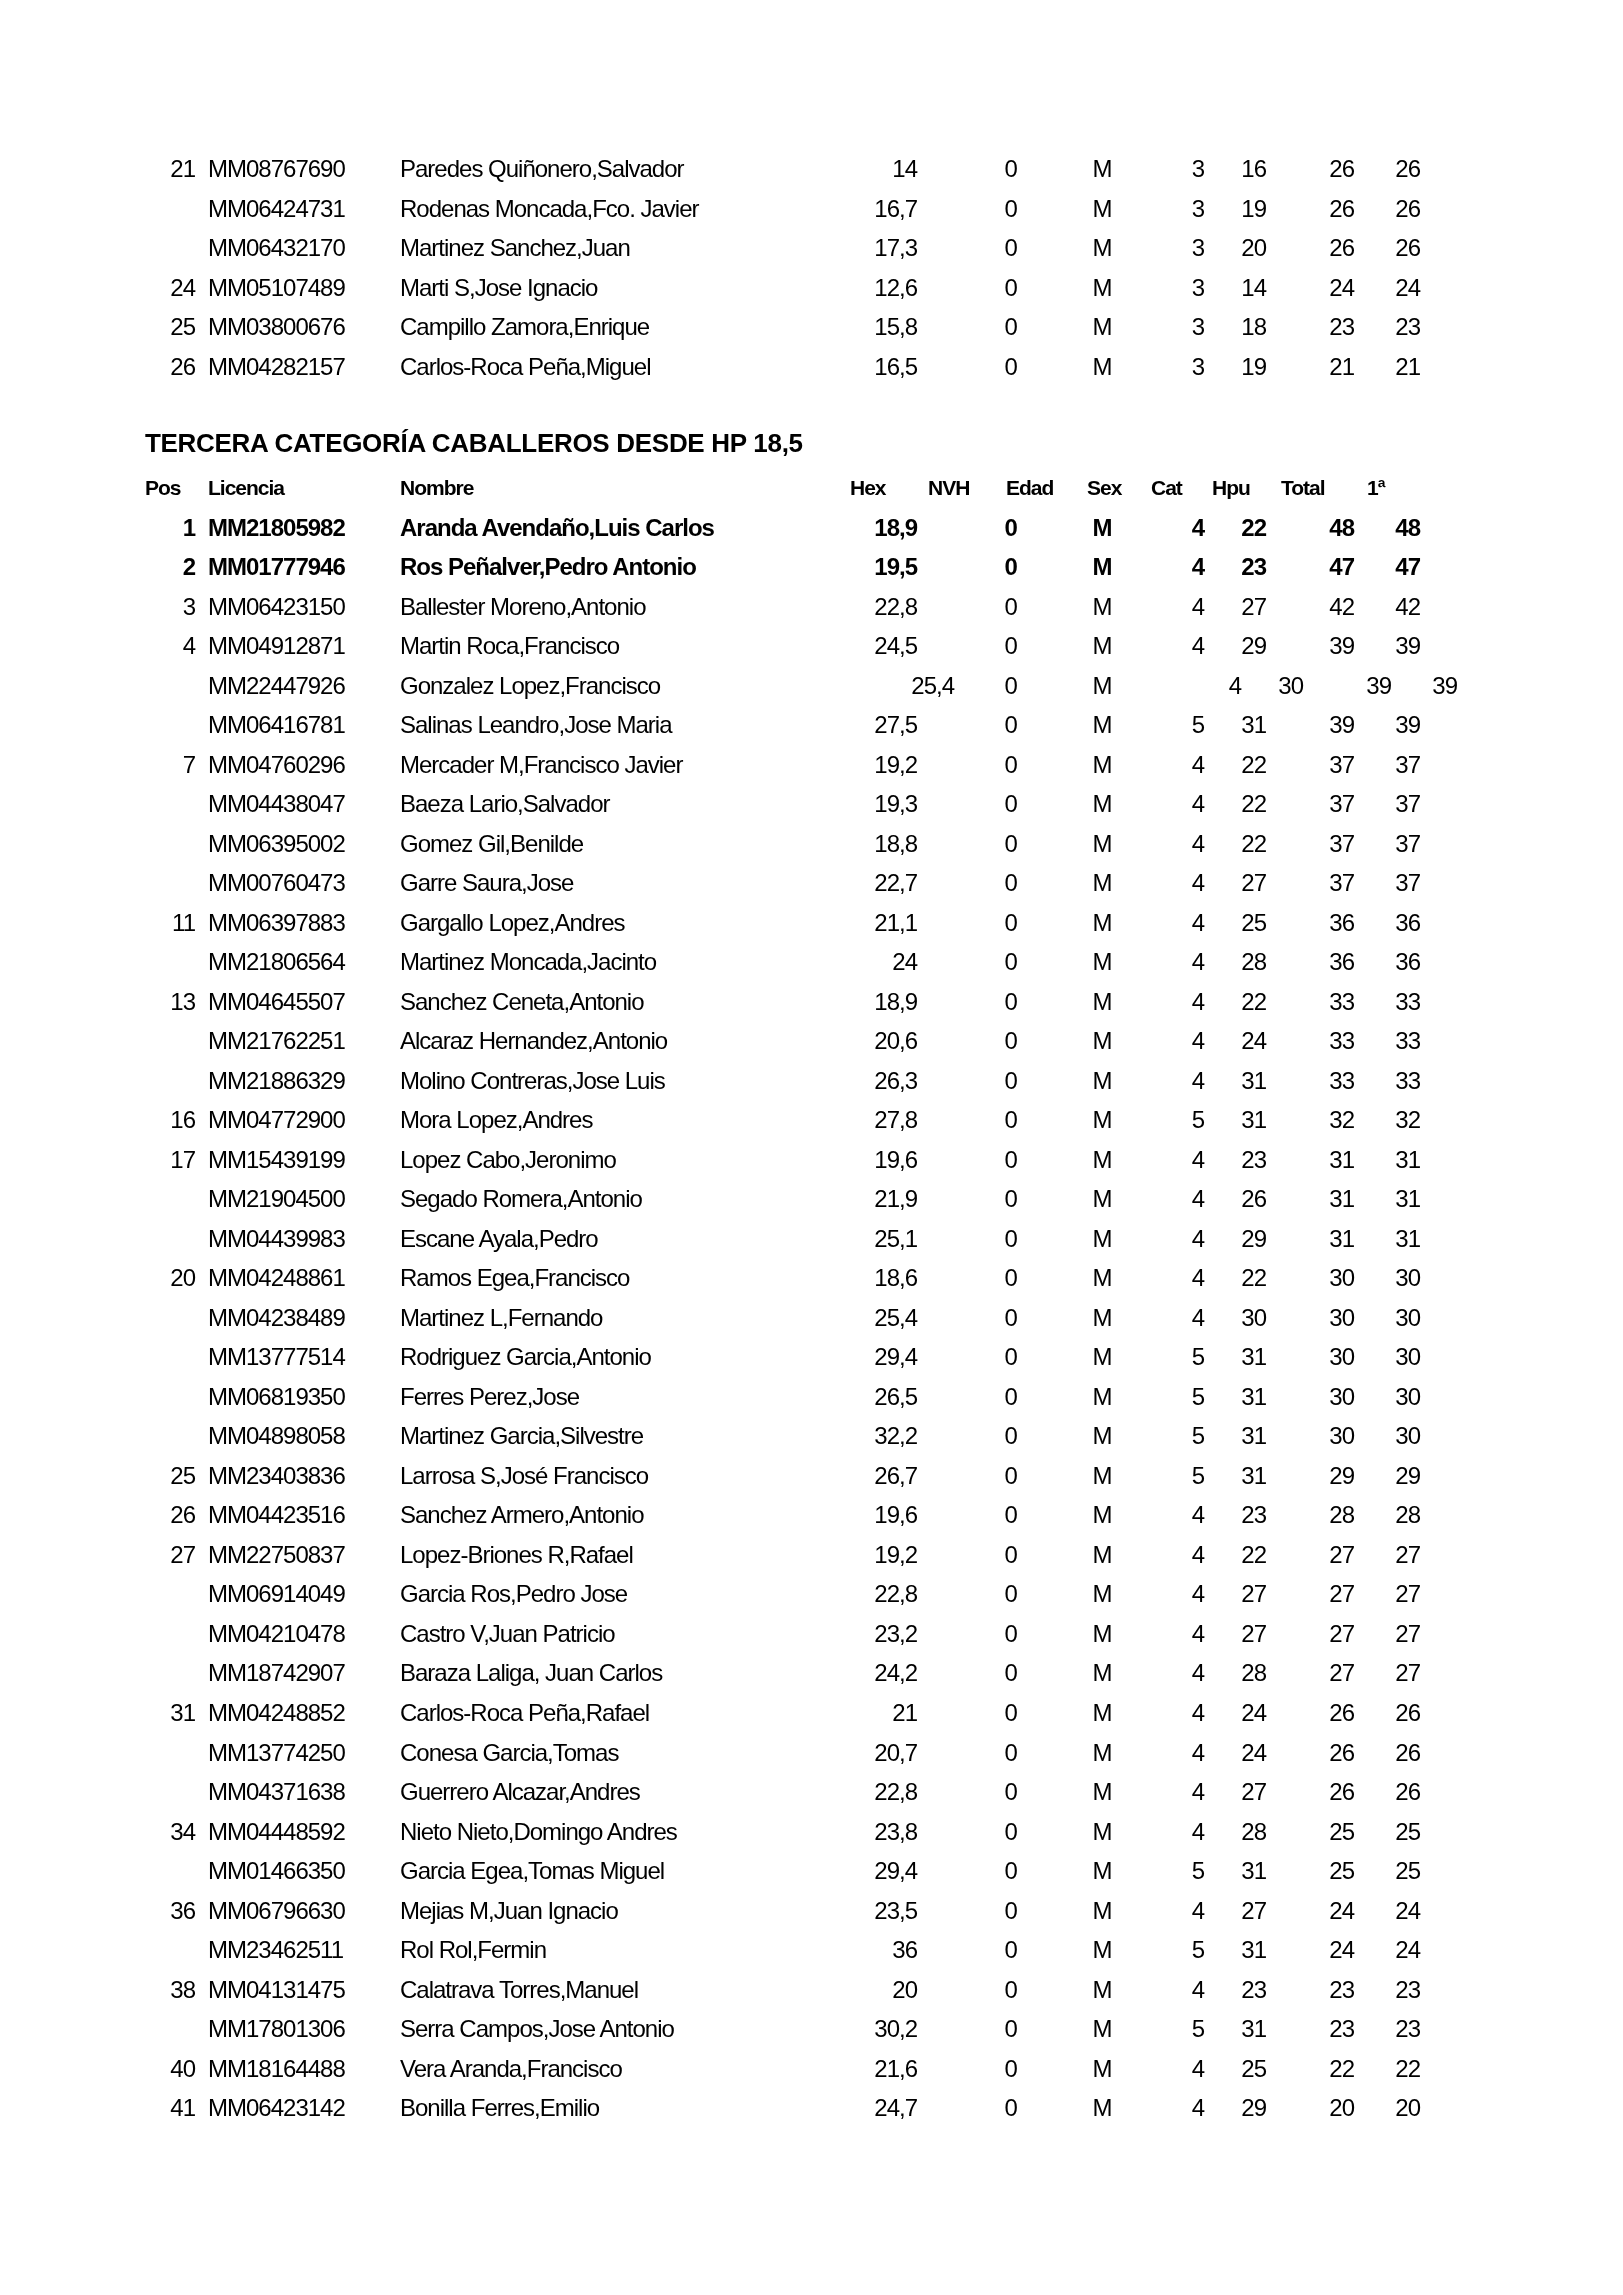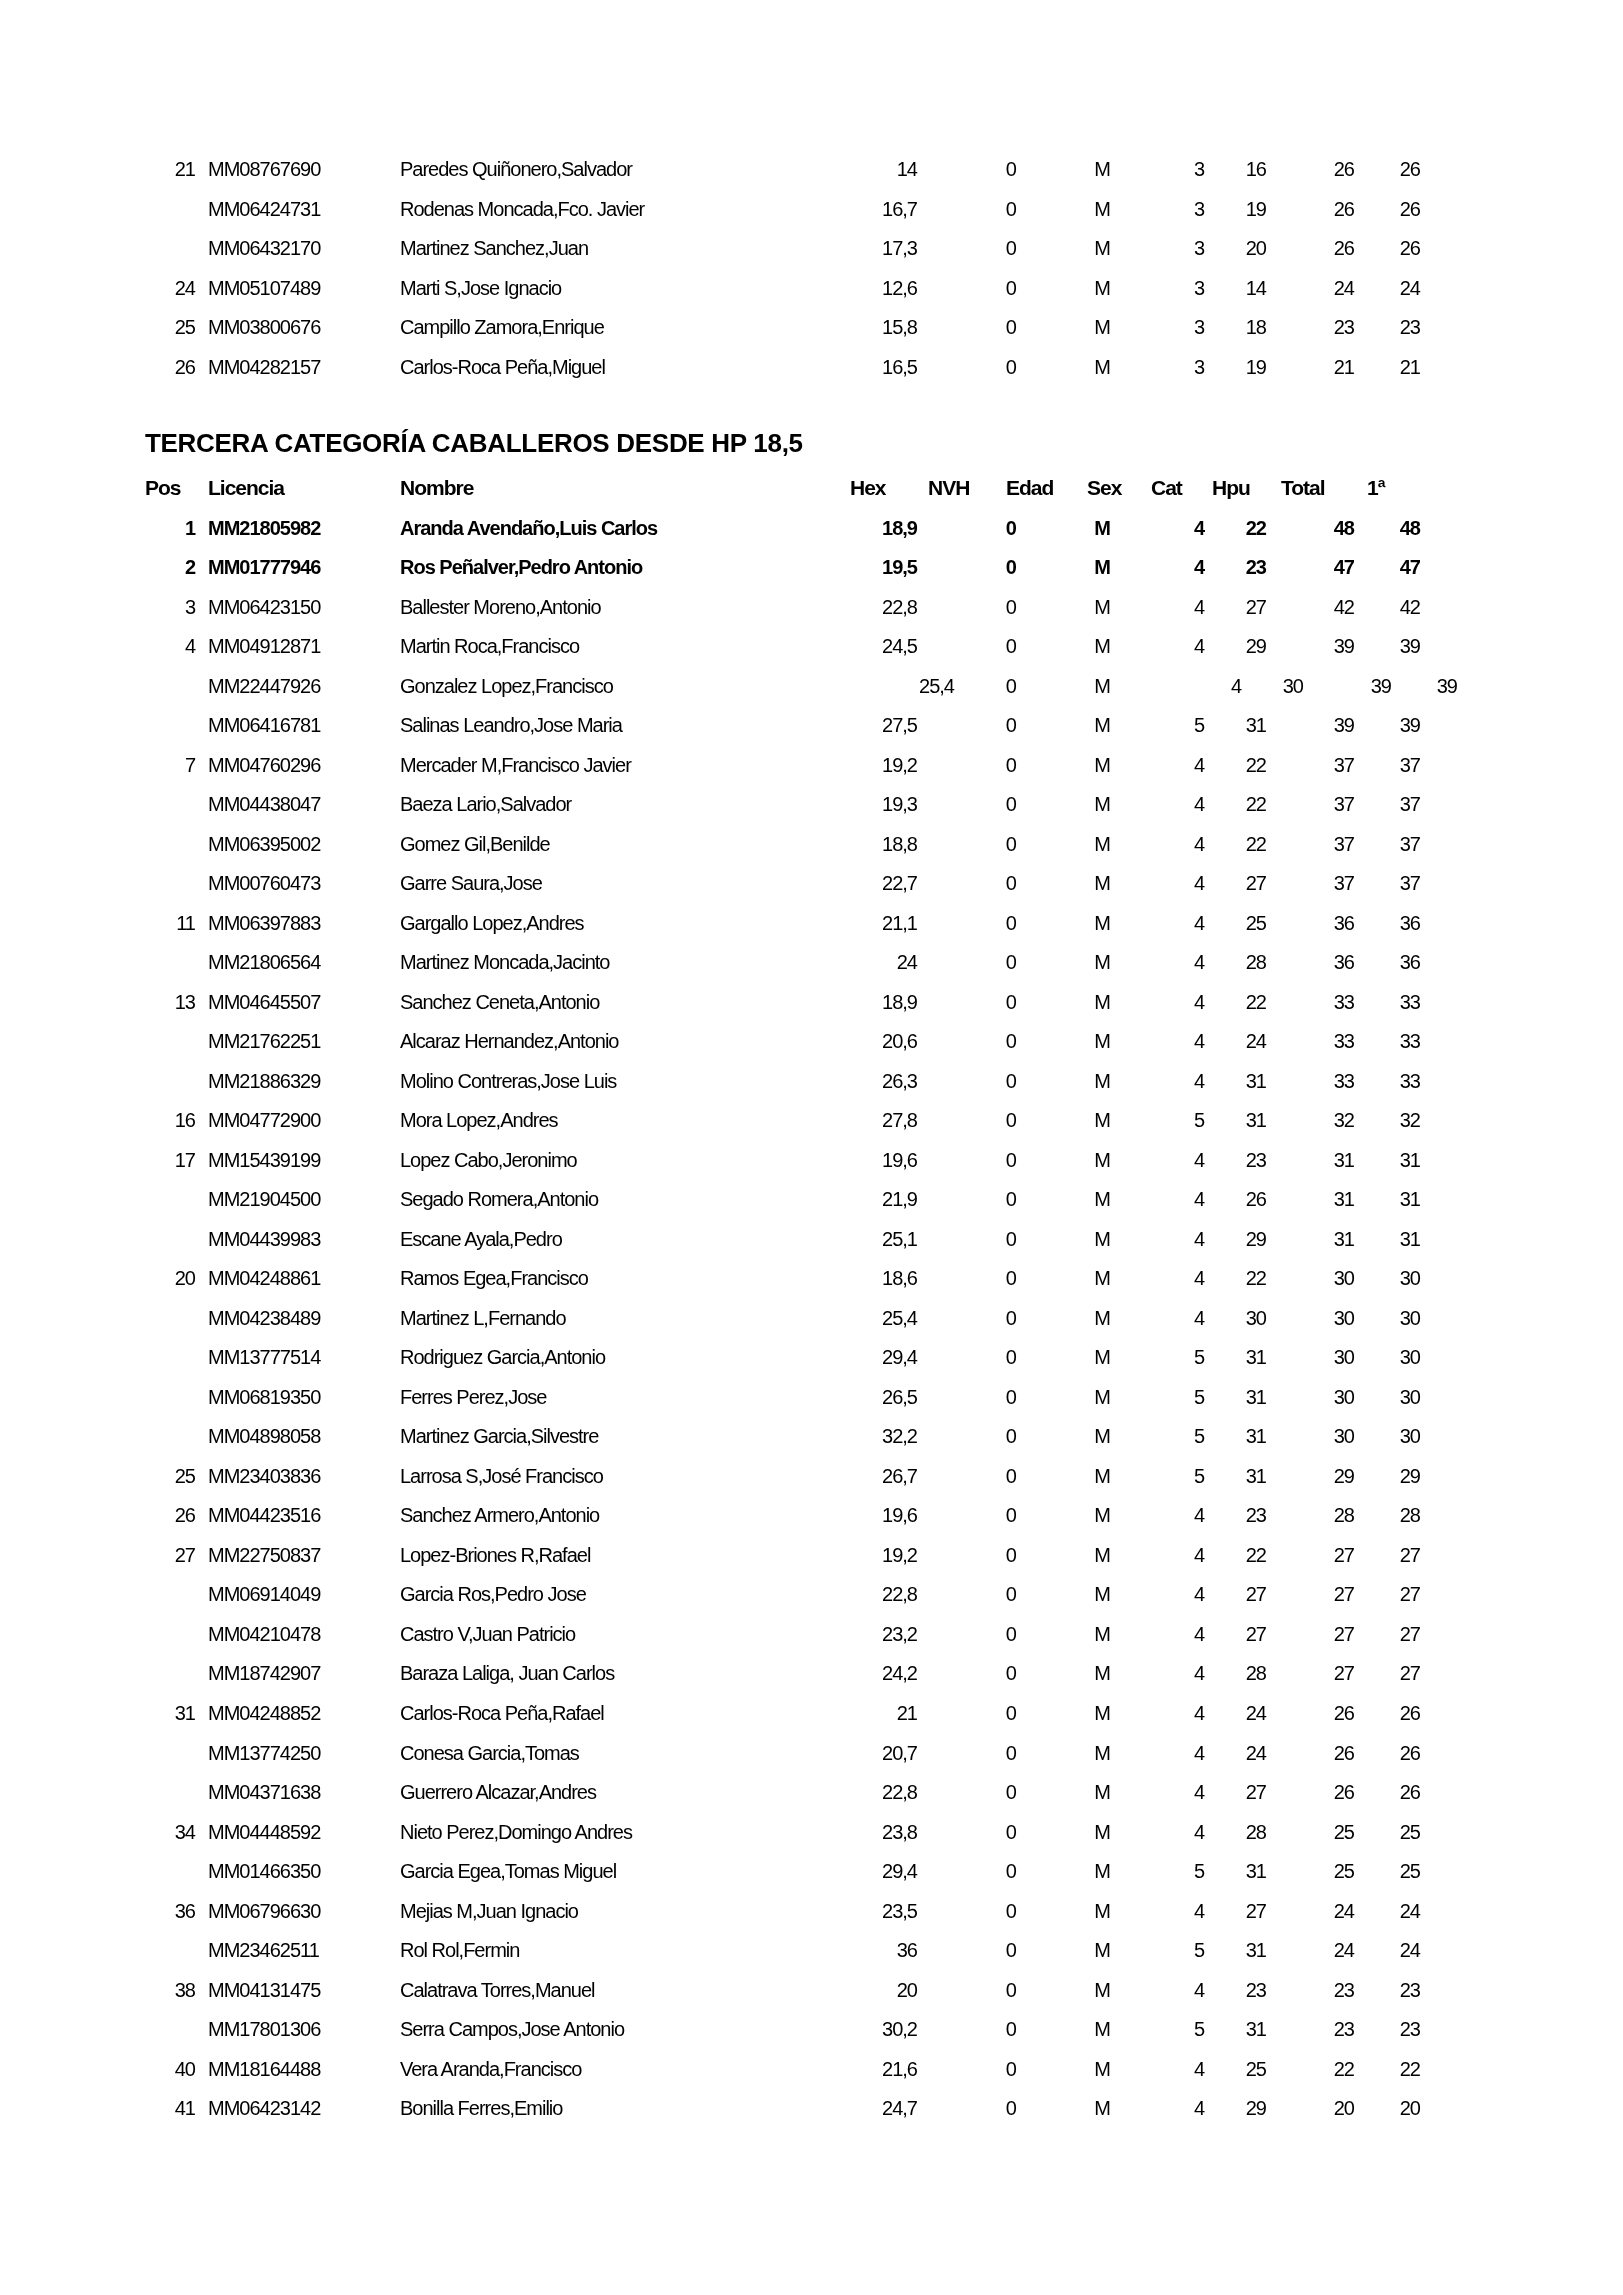--- a/index.html
+++ b/index.html
@@ -1,19 +1,19 @@
 <!DOCTYPE html>
 <html style="font-size:10.5px"><head>
 <meta charset="utf-8">
 <style>
   html, body { margin: 0; padding: 0; background: #ffffff; }
   body { width: 1623px; height: 2295px; position: relative; overflow: hidden;
          font-family: "Liberation Sans Narrow", "Liberation Sans", sans-serif; color: #000; }
   .page { position: absolute; left: 0; top: 0; width: 1623px; height: 2295px; }
-  .row { position: absolute; left: 0; width: 1623px; height: 40px; font-size: 20px; line-height: 40px; }
+  .row { position: absolute; left: 0; width: 1623px; height: 40px; font-size: 24px; line-height: 40px; }
   .row span { position: absolute; top: 0; white-space: nowrap; transform-origin: left center; }
   .c-pos   { right: calc(1623px - 195px); text-align: right; }
   .c-lic   { left: 208px; }
   .c-nom   { left: 400px; }
   .c-hex   { right: calc(1623px - 917px); text-align: right; }
   .c-nvh   { left: 1001px; width: 19.6px; text-align: center; }
   .c-sex   { left: 1087px; width: 30px; text-align: center; }
   .c-cat   { right: calc(1623px - 1204px); text-align: right; }
   .c-hpu   { right: calc(1623px - 1266px); text-align: right; }
   .c-tot   { right: calc(1623px - 1354px); text-align: right; }
@@ -513,21 +513,21 @@
         <span class="c-nvh">0</span>
         <span class="c-sex">M</span>
         <span class="c-cat">4</span>
         <span class="c-hpu">27</span>
         <span class="c-tot">26</span>
         <span class="c-first">26</span>
       </div>
       <div class="row narrow" style="top: 1812px;">
         <span class="c-pos">34</span>
         <span class="c-lic">MM04448592</span>
-        <span class="c-nom">Nieto Perez,Domingo Andres</span>
+        <span class="c-nom">Nieto Nieto,Domingo Andres</span>
         <span class="c-hex">23,8</span>
         <span class="c-nvh">0</span>
         <span class="c-sex">M</span>
         <span class="c-cat">4</span>
         <span class="c-hpu">28</span>
         <span class="c-tot">25</span>
         <span class="c-first">25</span>
       </div>
       <div class="row narrow" style="top: 1851px;">
         <span class="c-pos"></span>

